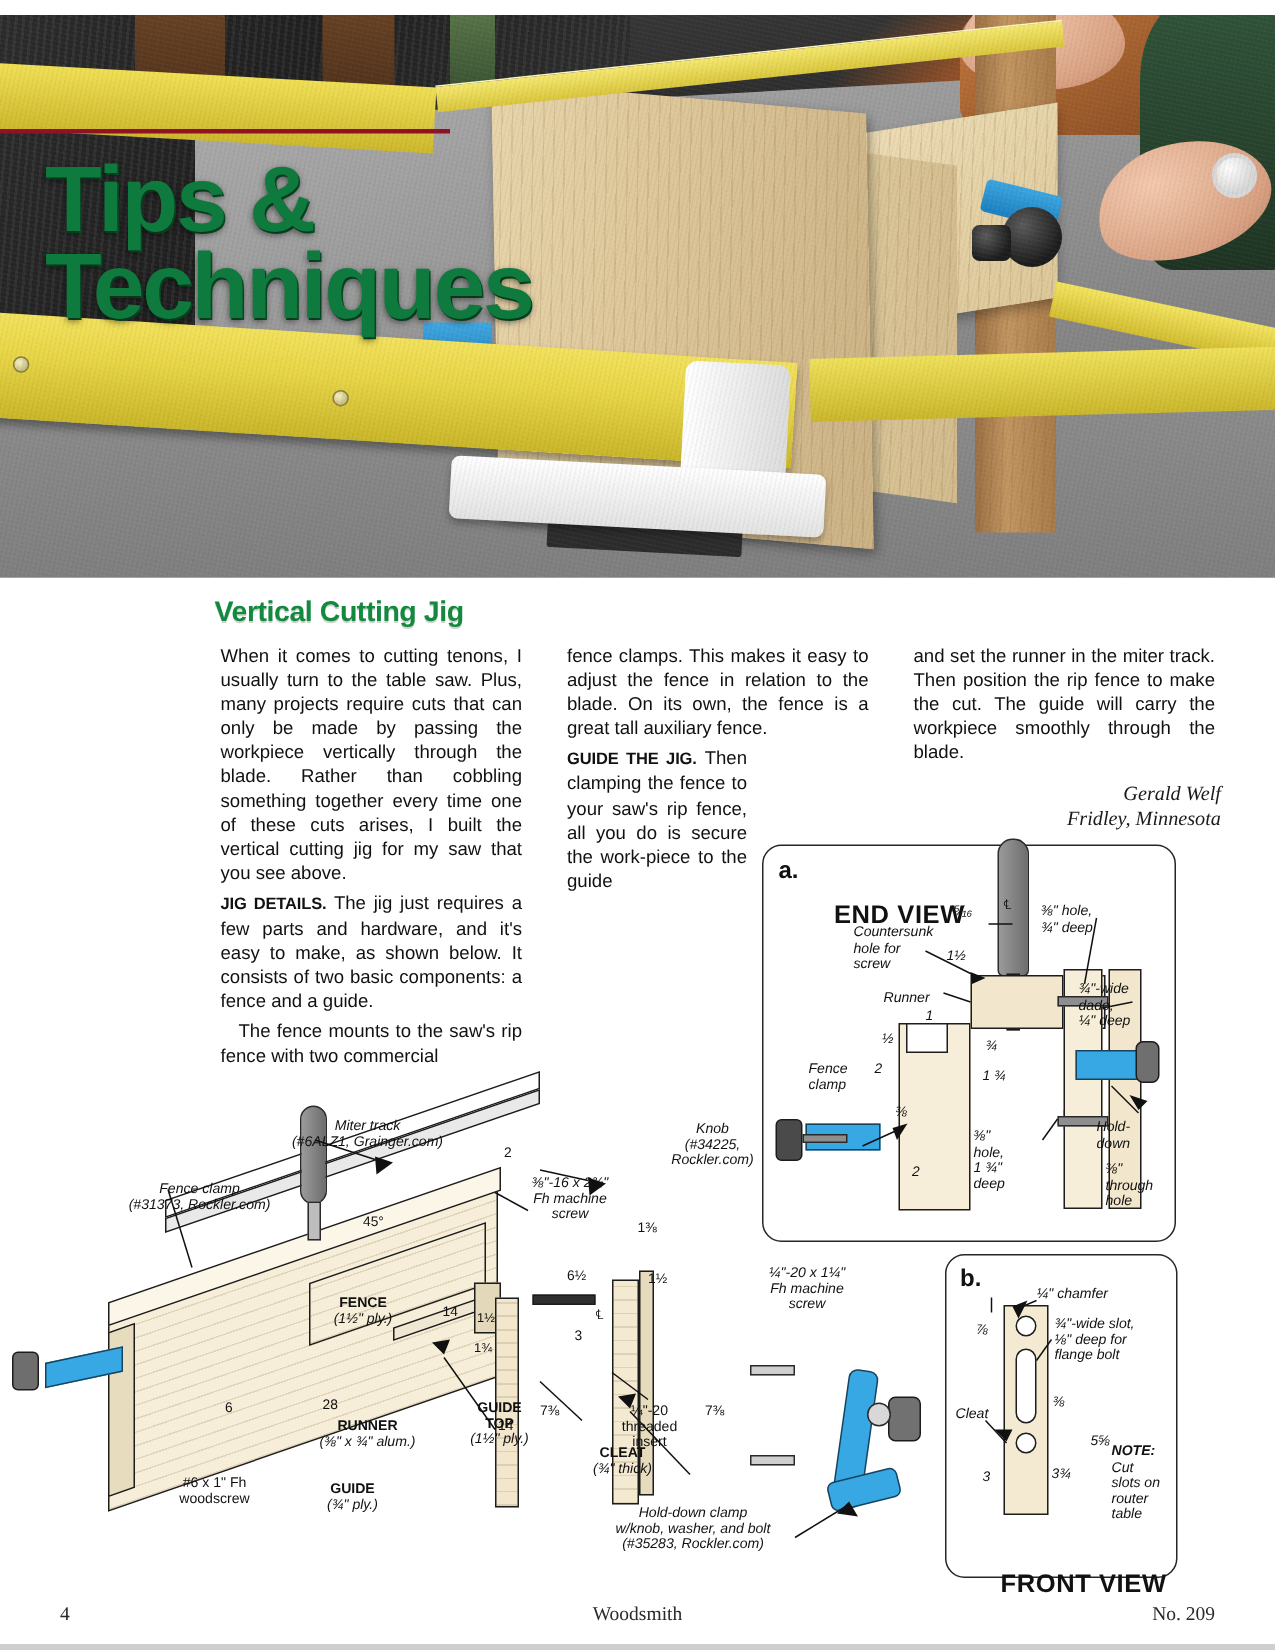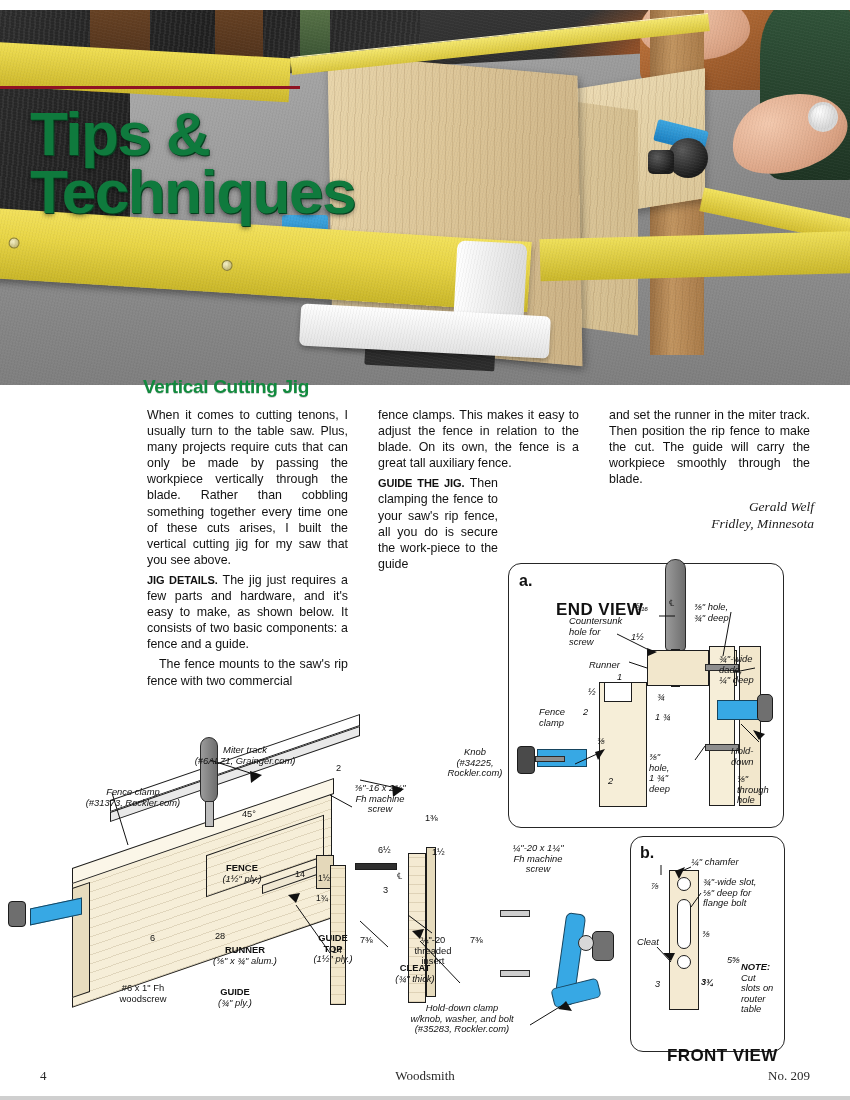--- a/index.html
+++ b/index.html
@@ -160,21 +160,21 @@
   }
   .bigtitle {
     position:absolute; left:30px; top:105px; z-index:30;
     font-size:62px; line-height:.93; font-weight:bold; color:#0f7a3d;
     letter-spacing:-1.5px;
     text-shadow: 0 2px 5px rgba(0,0,0,.55), 1px 1px 0 #0a5c2d;
   }
   .bigtitle .l2 { display:block; }
 
   
-  .article { position:absolute; left:143px; top:376px; width:672px; }
+  .article { position:absolute; left:143px; top:398px; width:672px; }
   .art-title {
     font-size:19px; font-weight:bold; color:#128a3e; letter-spacing:-.3px;
     margin-bottom:5px;
     text-shadow:0 1px 0 rgba(0,0,0,.18);
   }
   .cols { display:flex; gap:22px; }
   .col { width:209px; }
   .col p {
     font-size:12.4px; line-height:16.1px; color:#111;
     text-align:justify; margin:4px;
@@ -412,21 +412,21 @@
       <path class="ln" d="M30 38 L30 28" stroke-width="1"></path>
     </svg>
 
     <div class="callout" style="left:60px;top:20px;width:92px;">¼" chamfer</div>
     <div class="callout" style="left:72px;top:40px;width:84px;">¾"-wide slot,<br>⅛" deep for<br>flange bolt</div>
     <div class="callout" style="left:6px;top:100px;">Cleat</div>
     <div class="callout" style="left:110px;top:125px;width:44px;"><b>NOTE:</b><br>Cut<br>slots on<br>router<br>table</div>
     <div class="dim" style="left:20px;top:44px;">⅞</div>
     <div class="dim" style="left:71px;top:92px;">⅜</div>
     <div class="dim" style="left:24px;top:142px;">3</div>
-    <div class="dim" style="left:70px;top:140px;font-weight:bold;">3¾</div>
+    <div class="dim" style="left:70px;top:140px;">3¾</div>
     <div class="dim" style="left:96px;top:118px;">5⅝</div>
   </div>
 
   <div class="maindraw">
 
     <div class="mw" style="left:72px;top:98px;width:260px;height:130px;transform:skewY(-19deg);background:#f6eed8;">
         <div class="mgrain"></div>
       </div>
     <div class="mw2" style="left:72px;top:150px;width:18px;height:110px;transform:skewY(-19deg);"></div>
     <div class="mw" style="left:72px;top:88px;width:262px;height:16px;transform:skewY(-19deg);background:#fbf6e8;"></div>

